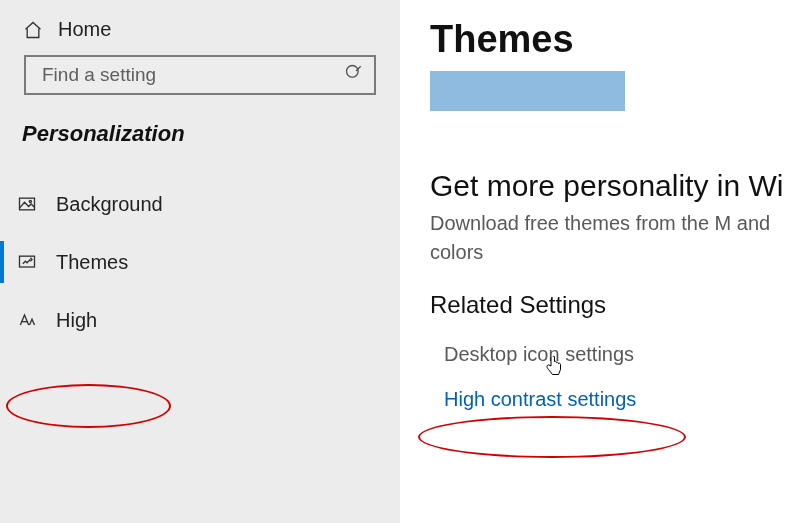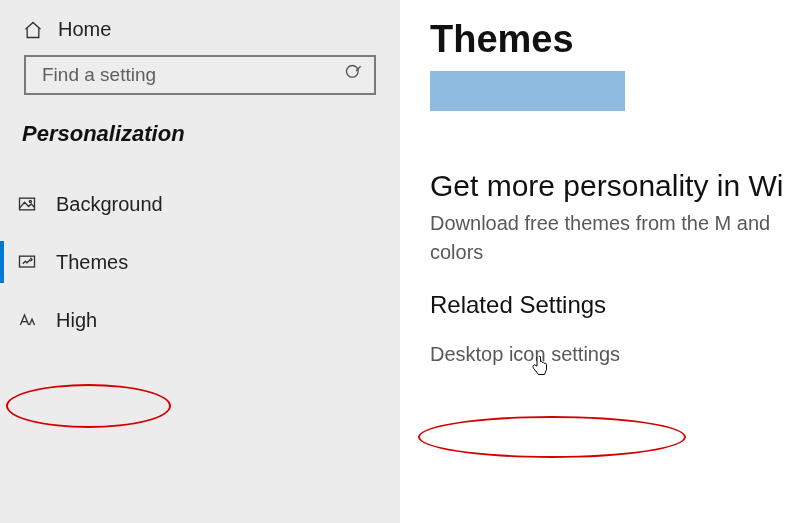--- a/index.html
+++ b/index.html
@@ -110,21 +110,21 @@
     max-width: 380px;
   }
   .related-heading {
     font-size: 24px;
     color: #111;
     margin: 0 0 24px 0;
   }
   .related-link {
     font-size: 20px;
     color: #595959;
-    margin: 0 0 22px 0;
+    margin: 0 0 22px 14px;
     cursor: pointer;
     position: relative;
   }
   .related-link.blue { color: #0062b1; }
   .cursor {
     position: absolute;
     left: 101px; top: 12px;
     pointer-events: none;
   }
   
@@ -210,17 +210,20 @@
     <div class="related-heading">Related Settings</div>
 
     <div class="related-link">
       <span>Desktop icon settings</span>
       <span class="cursor">
         <svg width="18" height="22" viewBox="0 0 18 22">
             <path d="M6 2 v9 l-2 -1 c-1 -0.5 -2 0.5 -2 1.5 c0 1 0.5 2 1.5 3 l4 5 h6 l2 -5 v-5 c0 -1 -1 -1.5 -2 -1 l0 0 c0 -1 -1 -1.5 -2 -1 c0 -1 -1 -1.5 -2 -1 V2 c0 -1 -1.5 -1 -1.5 0" fill="#fff" stroke="#000" stroke-width="1"></path>
           </svg>
       </span>
     </div>
+    <div class="related-link blue">
+      <span>High contrast settings</span>
+    </div>
   </div>
 </div>
 
 <div class="ellipse ell1"></div>
 <div class="ellipse ell2"></div>
 
 </body></html>

